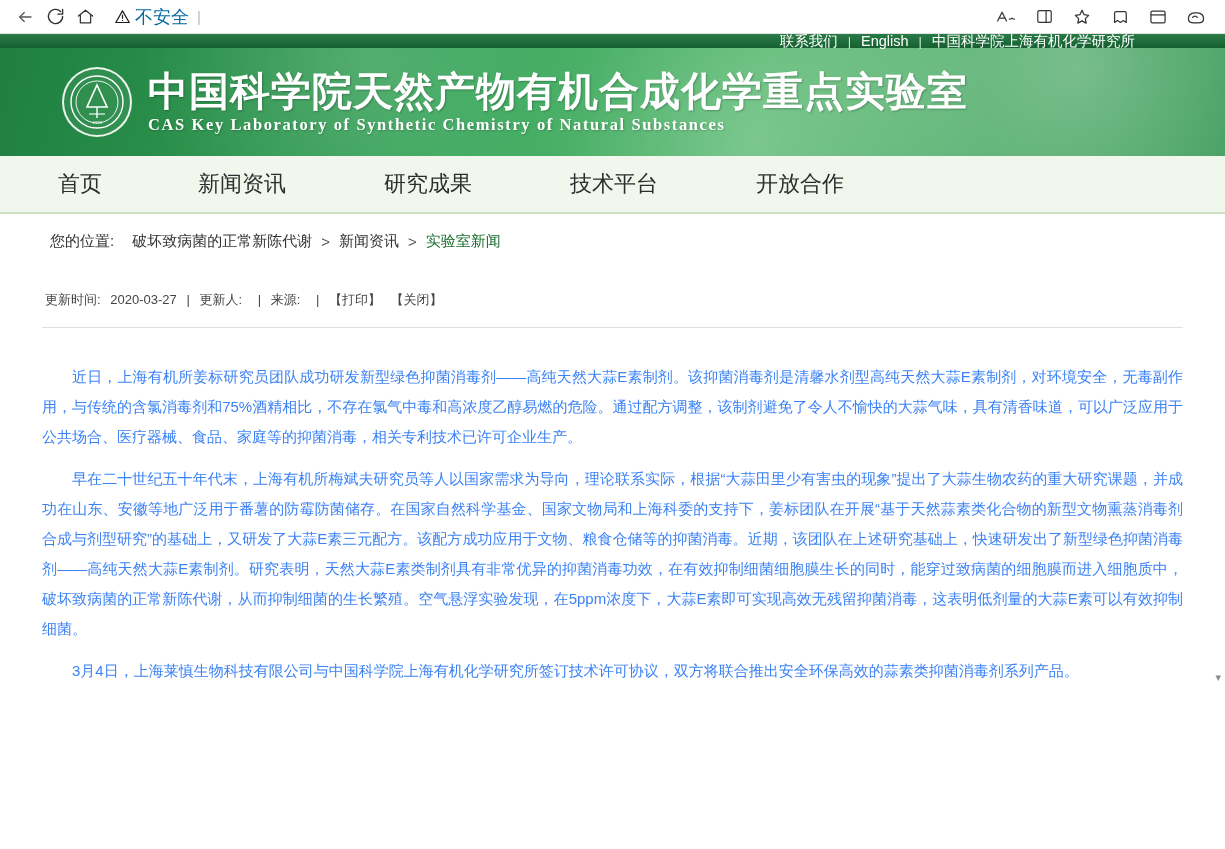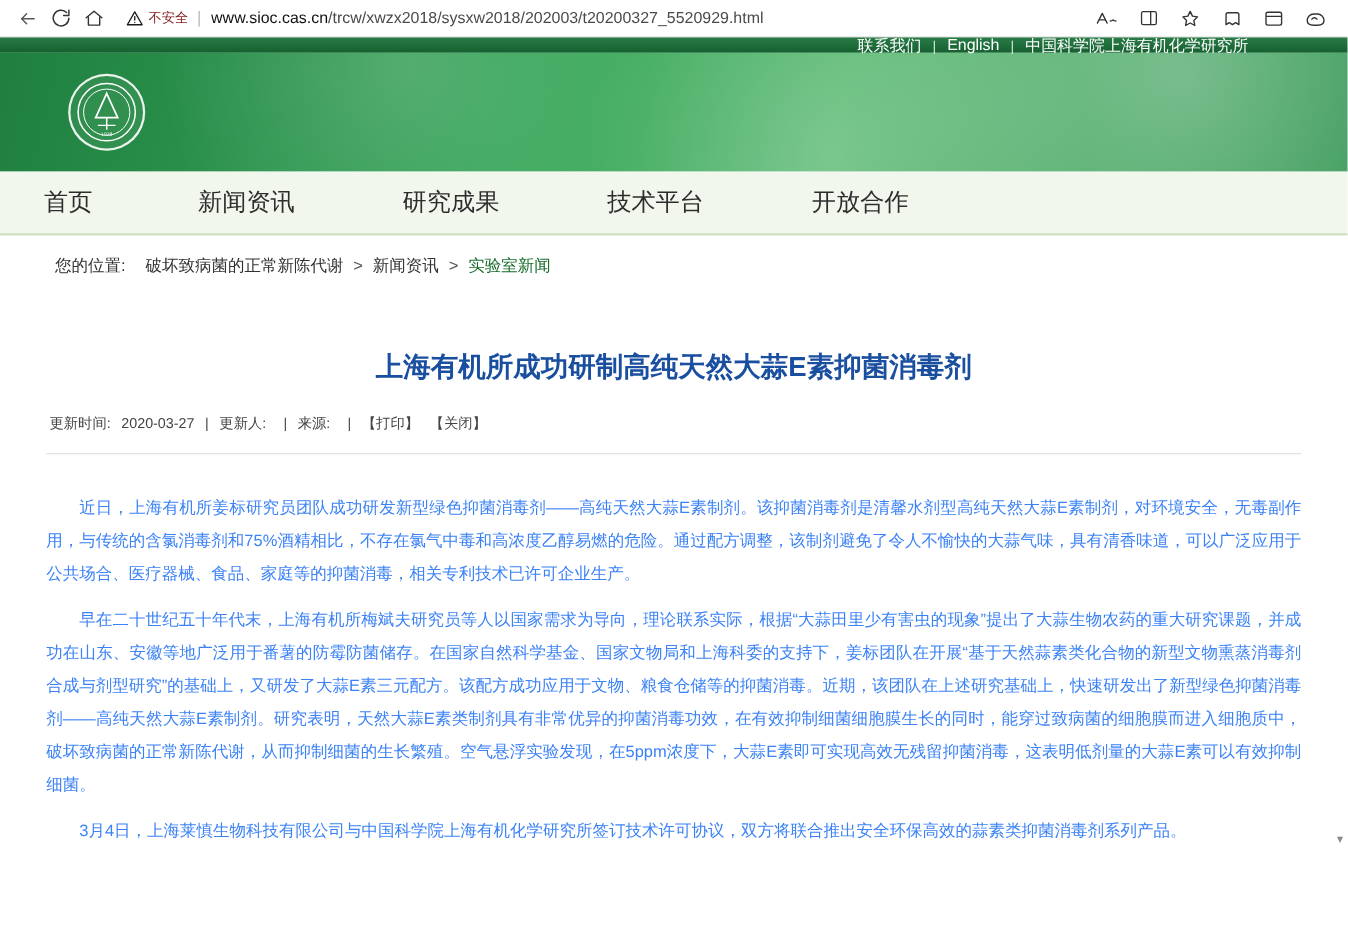--- a/index.html
+++ b/index.html
@@ -45,22 +45,22 @@
     padding: 0 8px;
     min-width: 0;
   }
   .warn-icon {
     color: #b26b00;
     display: flex;
     align-items: center;
     margin-right: 4px;
   }
   .warn-text {
-    font-size: 12px;
-    color: #7f1d1d;
+    font-size: 18px;
+    color: #0369a1;
     margin-right: 8px;
     white-space: nowrap;
   }
   .sep {
     color: #b9b9b9;
     margin-right: 9px;
     font-size: 15px;
   }
   .url {
     font-size: 14.5px;
@@ -147,21 +147,21 @@
     font-family: "Liberation Serif", serif;
   }
 
   
   .main-nav {
     height: 58px;
     background: #f2f7ee;
     border-bottom: 2px solid #cfe0c2;
     display: flex;
     align-items: center;
-    padding-left: 30px;
+    padding-left: 48px;
     box-sizing: border-box;
   }
   .main-nav a {
     color: #2d2d2d;
     font-size: 22px;
     text-decoration: none;
     white-space: nowrap;
     padding: 0 10px;
   }
   .main-nav a.first { width: 120px; }
@@ -255,21 +255,20 @@
     <div class="addr-wrap">
       <span class="warn-icon">
         <svg width="17" height="17" viewBox="0 0 24 24" fill="none" stroke="#1a1a1a" stroke-width="1.7" stroke-linecap="round" stroke-linejoin="round">
             <path d="M12 4l9.5 16.5H2.5L12 4z"></path>
             <path d="M12 10v4.5"></path>
             <path d="M12 17.6v.01"></path>
           </svg>
       </span>
       <span class="warn-text">不安全</span>
       <span class="sep">|</span>
-      <span class="url"><span class="host">www.sioc.cas.cn</span><span class="path">/trcw/xwzx2018/sysxw2018/202003/t20200327_5520929.html</span></span>
     </div>
 
     <div class="right-icons">
       <div class="nav-btn">
         <svg width="21" height="18" viewBox="0 0 26 20" fill="none" stroke="#333" stroke-width="1.5" stroke-linecap="round" stroke-linejoin="round">
             <path d="M2 15L7.5 4 13 15"></path>
             <path d="M4.4 11.3h6.2"></path>
             <path d="M16.5 12.6c2 0 3.2-1.3 3.2-1.3s1.2 1.3 3.2 1.3"></path>
           </svg>
       </div>
@@ -316,41 +315,44 @@
     <div class="logo-circle">
       <svg width="56" height="56" viewBox="0 0 56 56">
         <circle cx="28" cy="28" r="26" fill="none" stroke="#ffffff" stroke-width="1.4"></circle>
         <circle cx="28" cy="28" r="21" fill="none" stroke="#ffffff" stroke-width="0.9"></circle>
         <path d="M28 11 L38 33 L18 33 Z" fill="none" stroke="#ffffff" stroke-width="1.6"></path>
         <path d="M28 33 L28 44" stroke="#ffffff" stroke-width="1.4"></path>
         <path d="M20 40 L36 40" stroke="#ffffff" stroke-width="1.1"></path>
         <text x="28" y="50" font-size="5" fill="#ffffff" text-anchor="middle" font-family="Liberation Serif, serif">1928</text>
       </svg>
     </div>
+    <div class="banner-text">
+      <div class="banner-cn">中国科学院天然产物有机合成化学重点实验室</div>
+      <div class="banner-en">CAS Key Laboratory of Synthetic Chemistry of Natural Substances</div>
+    </div>
   </div>
 
   <div class="main-nav">
     <a href="#" class="first">首页</a>
     <a href="#" class="nav-item">新闻资讯</a>
     <a href="#" class="nav-item">研究成果</a>
     <a href="#" class="nav-item">技术平台</a>
     <a href="#" class="nav-item">开放合作</a>
   </div>
 
   <div class="breadcrumb">
     <span class="label">您的位置:</span>
     <a href="#">破坏致病菌的正常新陈代谢</a>
     <span class="arrow">&gt;</span>
     <a href="#">新闻资讯</a>
     <span class="arrow">&gt;</span>
     <a href="#" class="current">实验室新闻</a>
   </div>
 
   <div class="article">
-    <h1 class="article-title">上海有机所成功研制高纯天然大蒜E素抑菌消毒剂</h1>
 
     <div class="article-meta">
       <span class="mi">更新时间:</span>
       <span class="mi">2020-03-27</span>
       <span class="mi">|</span>
       <span class="mi">更新人:</span>
       <span class="mi"></span>
       <span class="mi">|</span>
       <span class="mi">来源:</span>
       <span class="mi"></span>

